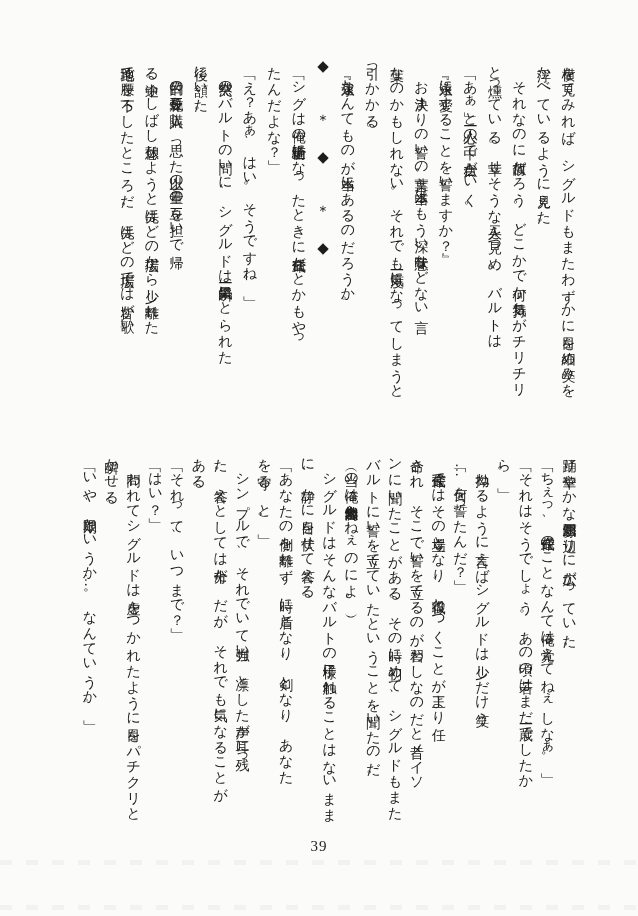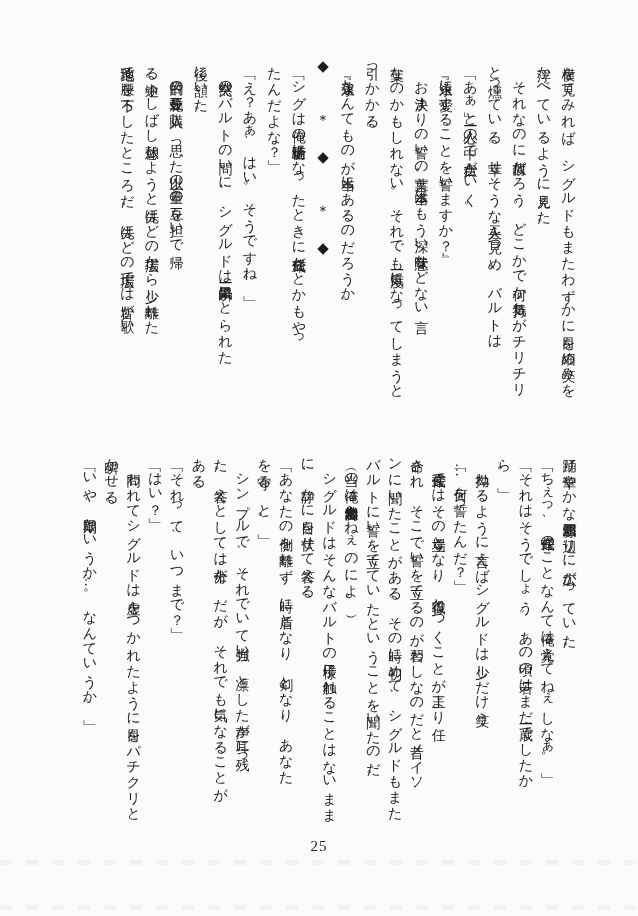--- a/index.html
+++ b/index.html
@@ -115,16 +115,16 @@
       <p class="">た。答えとしては十分だ。だが、それでも気になることが</p>
       <p class="">ある。</p>
       <p class="in">「それって、いつまで？」</p>
       <p class="in">「はい？」</p>
       <p class="in">問われてシグルドは虚をつかれたように目をパチクリと</p>
       <p class="">瞬かせる。</p>
       <p class="in">「いや、期限というか…。なんていうか。」</p>
     </div>
 </div>
 
-<div class="page-number">25</div>
+<div class="page-number">39</div>
 
 <div class="scan-artifact artifact-1"></div>
 <div class="scan-artifact artifact-2"></div>
 
 </body></html>

